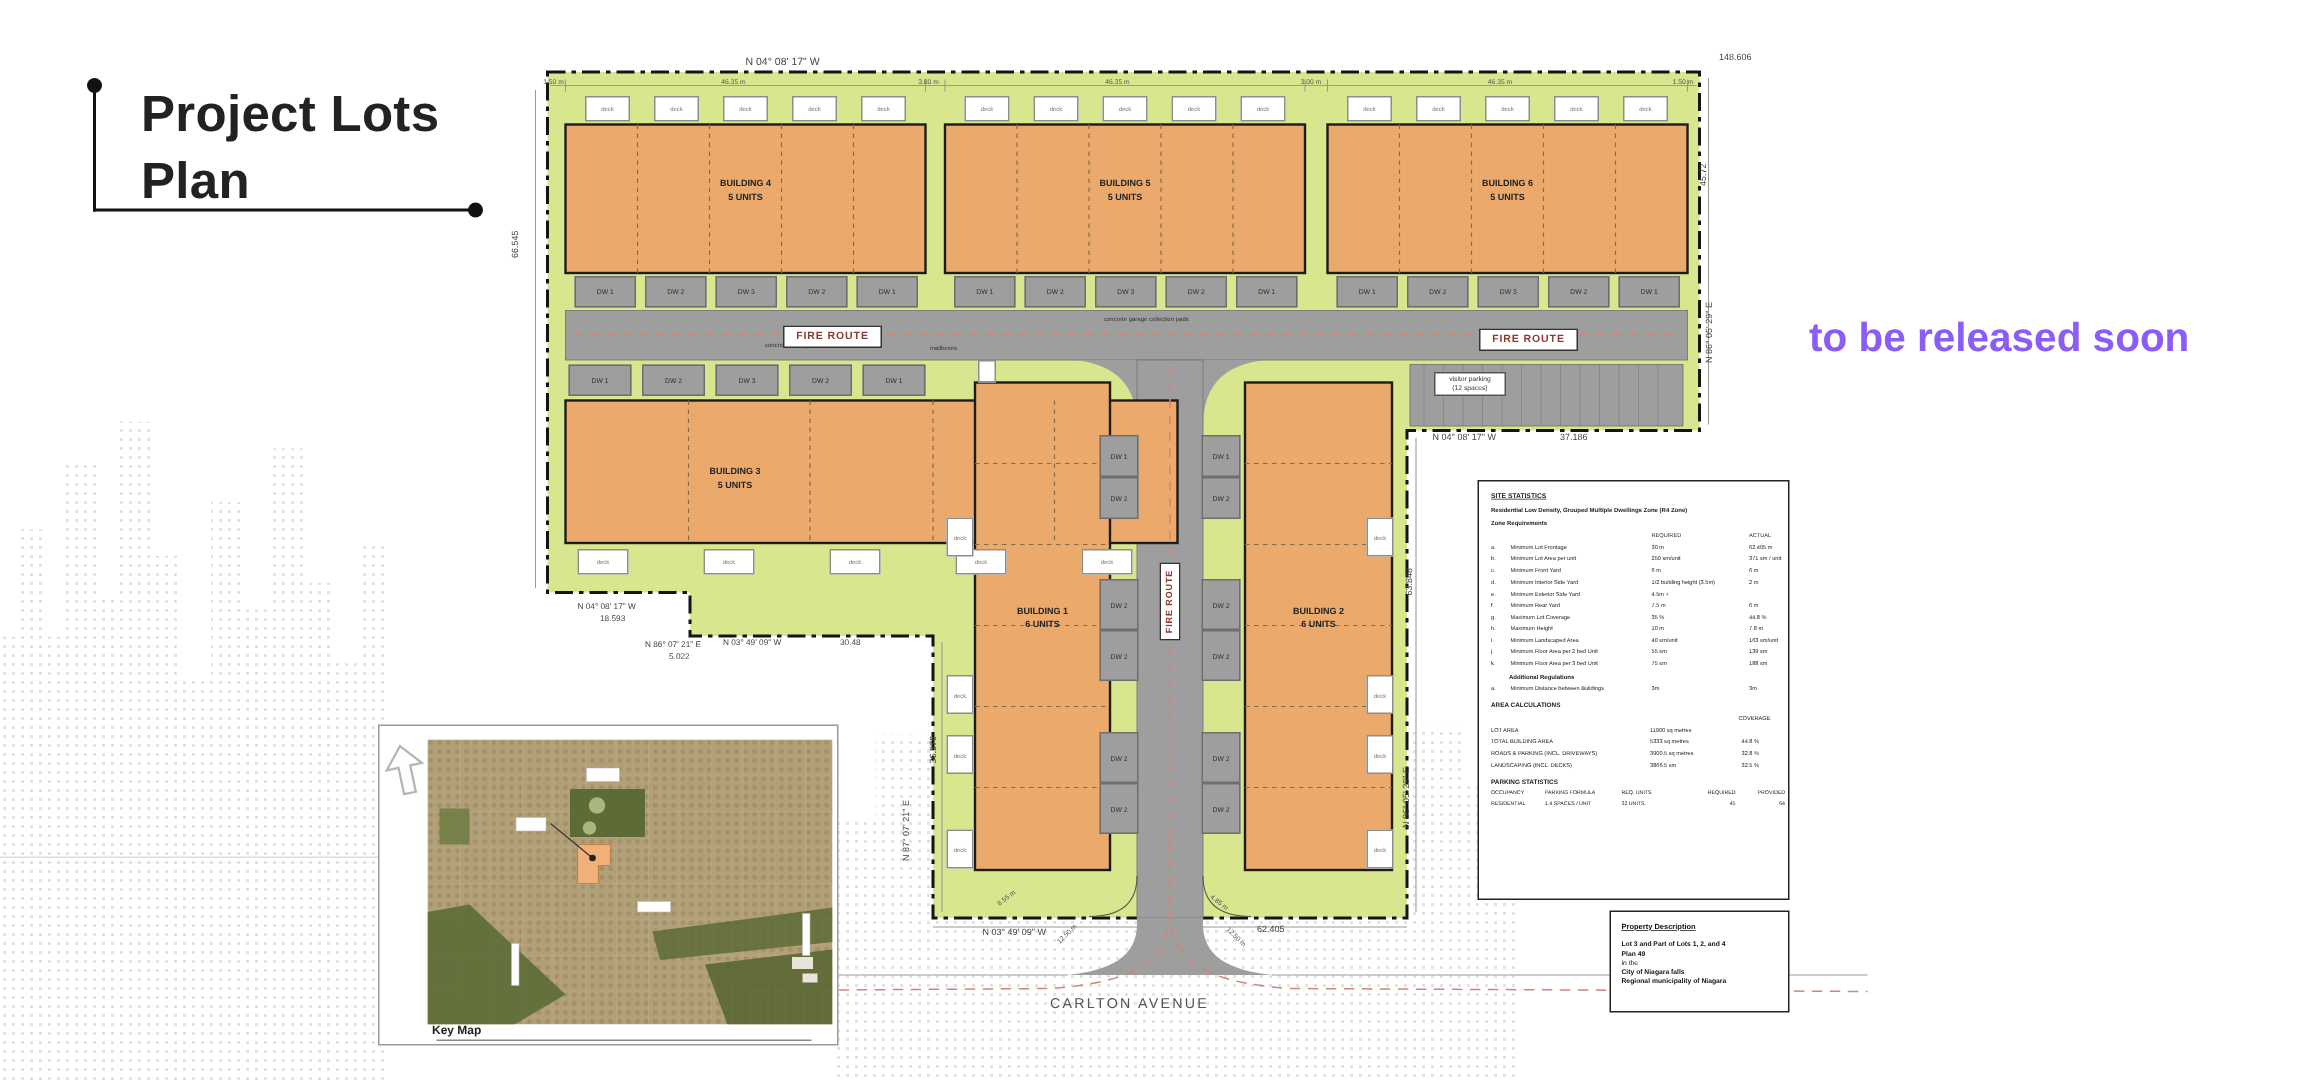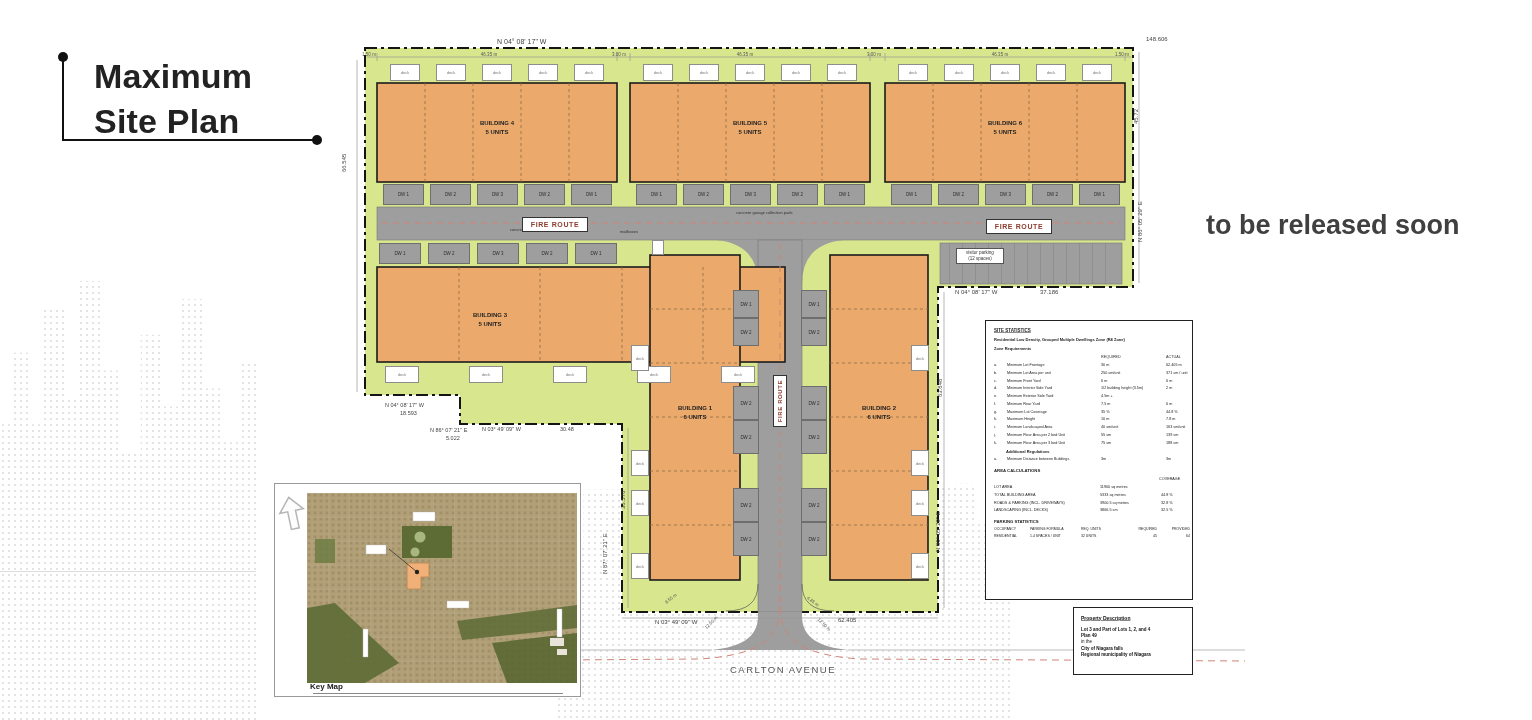--- a/index.html
+++ b/index.html
@@ -19,21 +19,21 @@
   .tb-vline{position:absolute;left:0;top:7px;width:2px;height:84px;background:#111;}
   .tb-hline{position:absolute;left:0;top:89px;width:256px;height:2px;background:#111;}
   .tb-dot{position:absolute;width:10px;height:10px;border-radius:50%;background:#111;}
   .tb-dot.d1{left:-4px;top:2px;}
   .tb-dot.d2{left:250px;top:85px;}
   .page-title{position:absolute;left:32px;top:4px;width:230px;margin:0;
               font-size:34px;line-height:1.32;font-weight:bold;color:#222;letter-spacing:.2px;}
 
   
   .promo-title{position:absolute;left:1207px;top:132px;font-size:58px;font-weight:bold;color:#111;letter-spacing:-1px;}
-  .promo-sub{position:absolute;left:1206px;top:210px;font-size:27px;font-weight:bold;color:#404040;}
+  .promo-sub{position:absolute;left:1206px;top:210px;font-size:27px;font-weight:bold;color:#8b5cf6;}
 
   .plan-svg{position:absolute;left:0;top:0;}
   .layer{position:absolute;left:0;top:0;width:1532px;height:720px;pointer-events:none;}
 
   .chip{position:absolute;display:flex;align-items:center;justify-content:center;
         box-sizing:border-box;text-align:center;}
   .chip.deck{background:#fff;border:.5px solid #8d8d8d;color:#777;font-size:4px;}
   .chip.dw{background:#9e9e9e;border:.5px solid #6e6e6e;color:#2d2d2d;font-size:4.5px;}
 
   .lbl{position:absolute;font-size:6px;color:#444;white-space:nowrap;}
@@ -66,42 +66,42 @@
   .ind{margin-left:24px;}
 
   
   .prop-outer{left:1073px;top:607px;width:120px;height:68px;}
   .prop-inner{position:absolute;left:0;top:0;width:240px;height:136px;transform:scale(.5);
               transform-origin:0 0;padding:14px 14px;box-sizing:border-box;font-size:9px;color:#111;line-height:1.4;}
   .pd-title{font-weight:bold;font-size:10px;text-decoration:underline;margin-bottom:8px;}
   .pd-b{font-weight:bold;}
 
   
-  .keymap{position:absolute;left:274px;top:483px;width:307px;height:214px;background:#fff;
+  .keymap{position:absolute;left:252px;top:483px;width:307px;height:214px;background:#fff;
           border:1px solid #9a9a9a;box-sizing:border-box;}
   .km-aerial{position:absolute;left:32px;top:9px;}
   .km-label{position:absolute;left:35px;top:198px;font-size:8px;font-weight:bold;color:#222;}
   .km-line{position:absolute;left:38px;top:209px;width:250px;height:1px;background:#888;}
   .km-arrow{position:absolute;left:3px;top:11px;}
 </style>
 </head>
 <body>
 
 <div class="page">
 
   <div class="skyline sky-left"></div>
   <div class="skyline sky-mid"></div>
   <div class="bg-line"></div>
 
   <div class="title-block">
     <div class="tb-vline"></div>
     <div class="tb-hline"></div>
     <div class="tb-dot d1"></div>
     <div class="tb-dot d2"></div>
-    <h1 class="page-title">Maximum Site Plan</h1>
+    <h1 class="page-title">Project Lots Plan</h1>
   </div>
 
   <div class="promo-sub">to be released soon</div>
 
   <svg class="plan-svg" width="1532" height="720" viewBox="0 0 1532 720">
     <defs>
       <pattern id="stalls" width="13" height="41" patternUnits="userSpaceOnUse">
         <path d="M0,0 V41" stroke="#787878" stroke-width="0.8"></path>
       </pattern>
     </defs>
@@ -289,21 +289,21 @@
     </div>
     <div class="bldg-label" style="left:650px;top:404px;width:90px">
       <div>BUILDING 1</div>
       <div>6 UNITS</div>
     </div>
     <div class="bldg-label" style="left:830px;top:404px;width:98px">
       <div>BUILDING 2</div>
       <div>6 UNITS</div>
     </div>
 
-    <div class="lbl" style="left:700px;top:664px;width:166px;text-align:center;font-size:9.5px;letter-spacing:1.5px;color:#555">CARLTON AVENUE</div>
+    <div class="lbl" style="left:700px;top:664px;width:166px;font-size:9.5px;letter-spacing:1.5px;color:#555">CARLTON AVENUE</div>
   </div>
 
   <div class="panel stats-outer">
     <div class="stats-inner">
       <div class="s-title">SITE STATISTICS</div>
       <div class="s-zone">Residential Low Density, Grouped Multiple Dwellings Zone (R4 Zone)</div>
       <div class="s-sec">Zone Requirements</div>
       <div class="s-grid s-head">
         <span></span>
           <span></span>

